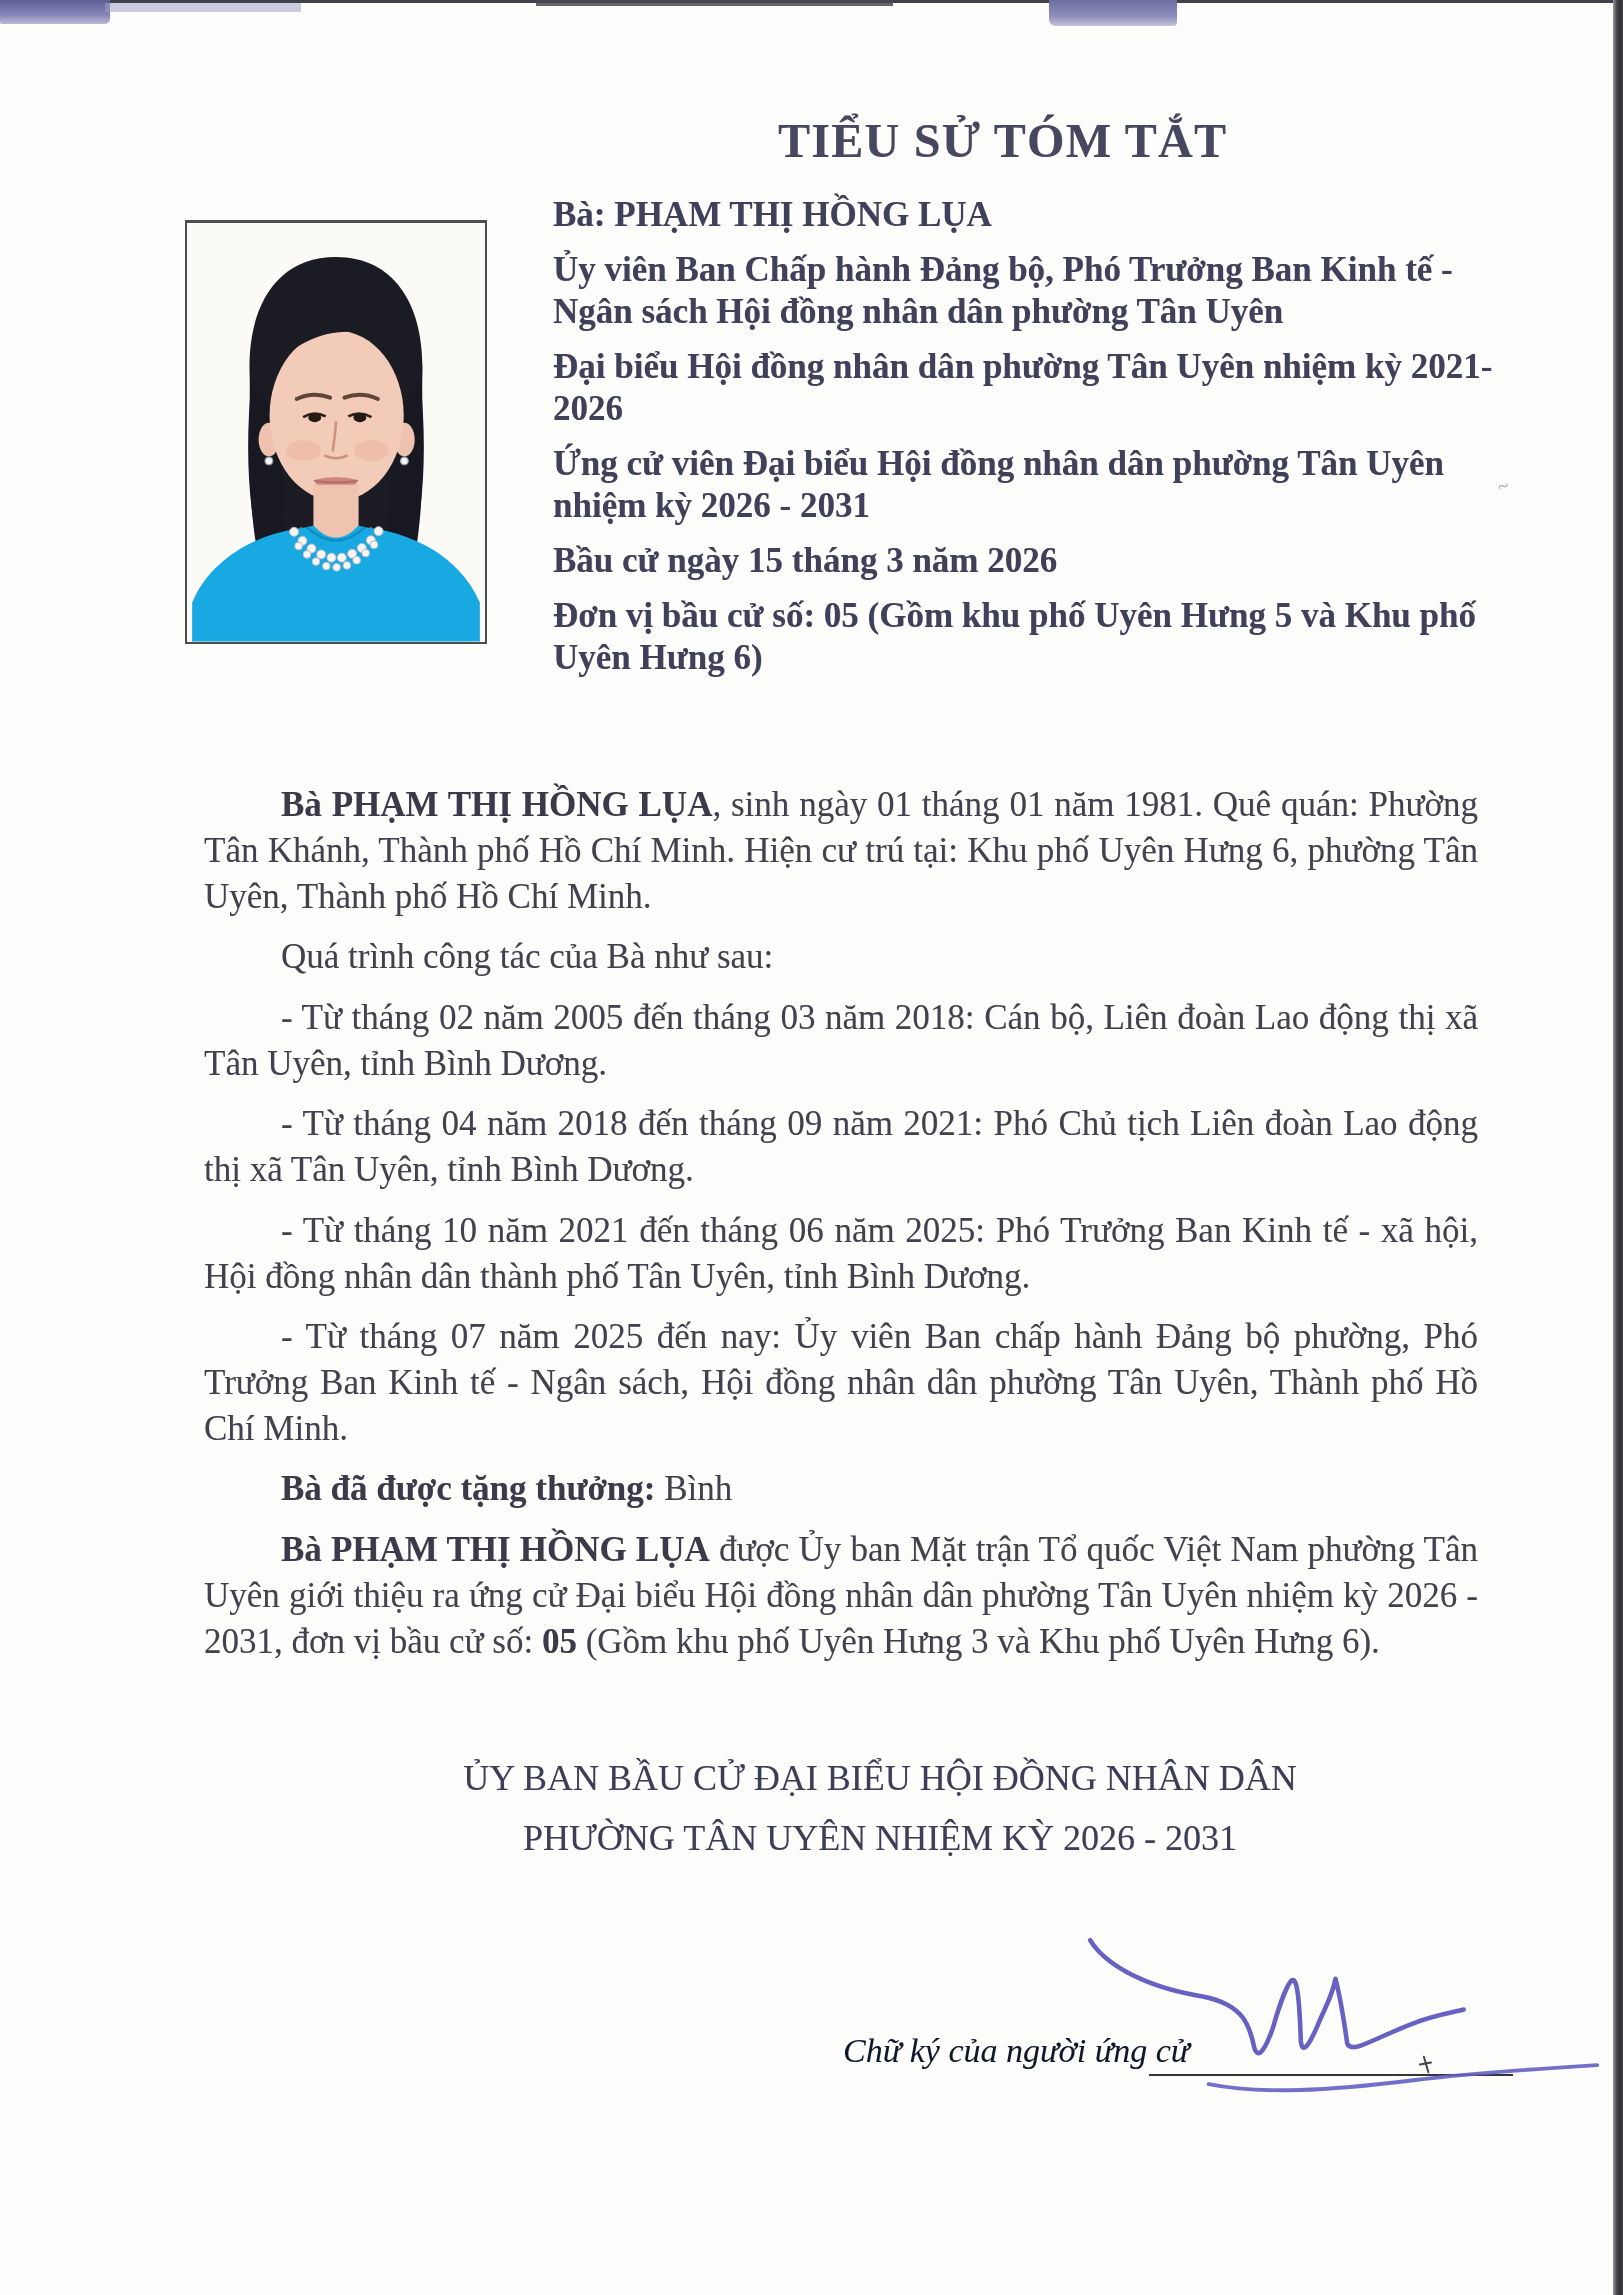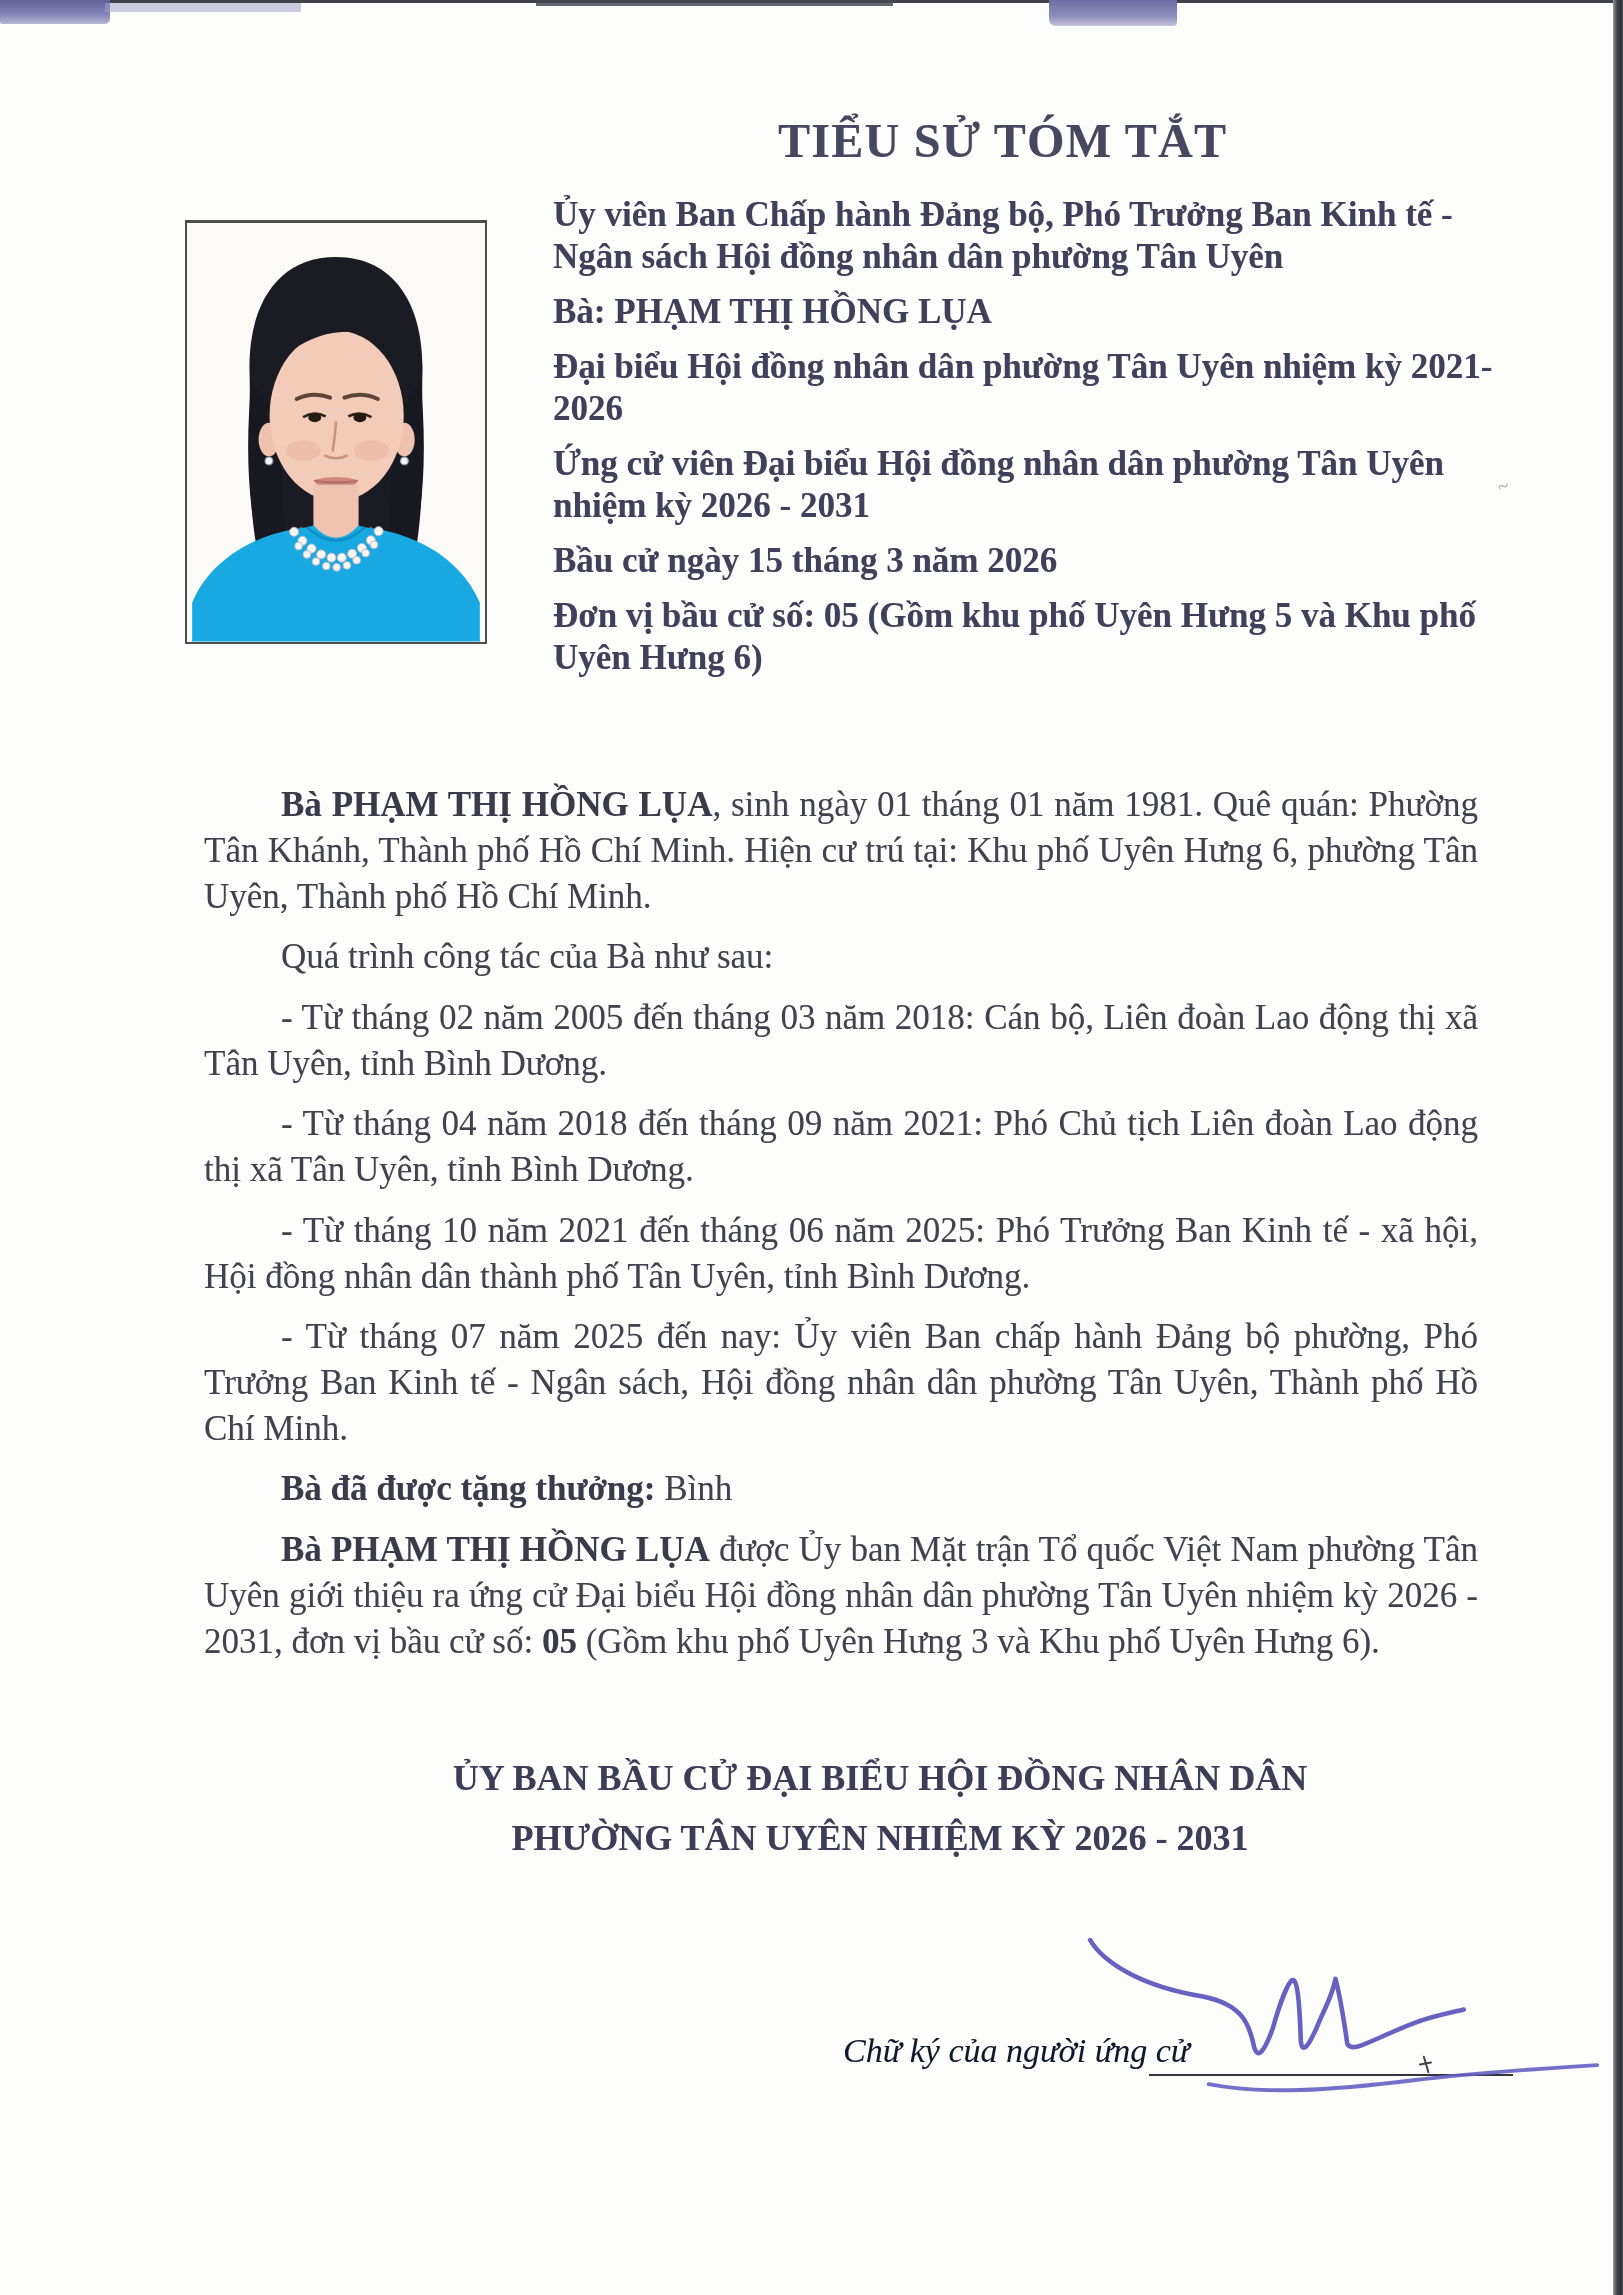--- a/index.html
+++ b/index.html
@@ -47,21 +47,21 @@
   .body-block {
     position:absolute; left:204px; top:746px; width:1274px;
     font-size:35px; line-height:46px; text-align:justify; color:#42424e;margin-top:36px;
   }
   .body-block p { margin:0 0 14.4px 0; text-indent:77px;
     text-shadow:0.3px 0.3px 0.4px rgba(60,60,80,.25); }
   .body-block b { color:#3a3a4a; }
   
   .footer-block {
     position:absolute; left:190px; top:1748px; width:1380px; text-align:center;
-    font-weight:bold; font-size:36px; line-height:60px; color:#3d3d58;
+    font-weight:normal; font-size:36px; line-height:60px; color:#3d3d58;
     text-shadow:0.3px 0.3px 0.5px rgba(60,60,90,.3);
   }
   .footer-block p { margin:0; }
   
   .sig-label {
     position:absolute; left:843px; top:2032px;
     font-style:italic; font-size:34px; color:#0f172a;
     text-shadow:0.3px 0.3px 0.4px rgba(60,60,80,.25);
     white-space:nowrap;
   }
@@ -142,22 +142,22 @@
           <circle cx="232" cy="533" r="6"></circle>
           <circle cx="248" cy="530" r="6"></circle>
         <circle cx="263" cy="522" r="6"></circle>
           <circle cx="277" cy="511" r="6"></circle>
           <circle cx="290" cy="498" r="6"></circle>
       </g>
     </svg>
   </div>
 
   <div class="header-block">
+    <p class="hline">Bà: PHẠM THỊ HỒNG LỤA</p>
     <p class="hline">Ủy viên Ban Chấp hành Đảng bộ, Phó Trưởng Ban Kinh tế - Ngân sách Hội đồng nhân dân phường Tân Uyên</p>
-    <p class="hline">Bà: PHẠM THỊ HỒNG LỤA</p>
     <p class="hline">Đại biểu Hội đồng nhân dân phường Tân Uyên nhiệm kỳ 2021-2026</p>
     <p class="hline">Ứng cử viên Đại biểu Hội đồng nhân dân phường Tân Uyên nhiệm kỳ 2026 - 2031</p>
     <p class="hline">Bầu cử ngày 15 tháng 3 năm 2026</p>
     <p class="hline">Đơn vị bầu cử số: 05 (Gồm khu phố Uyên Hưng 5 và Khu phố Uyên Hưng 6)</p>
   </div>
 
   <div class="body-block">
     <p><b>Bà PHẠM THỊ HỒNG LỤA</b><span>, sinh ngày 01 tháng 01 năm 1981. Quê quán: Phường Tân Khánh, Thành phố Hồ Chí Minh. Hiện cư trú tại: Khu phố Uyên Hưng 6, phường Tân Uyên, Thành phố Hồ Chí Minh.</span></p>
     <p><span>Quá trình công tác của Bà như sau:</span></p>
     <p><span>- Từ tháng 02 năm 2005 đến tháng 03 năm 2018: Cán bộ, Liên đoàn Lao động thị xã Tân Uyên, tỉnh Bình Dương.</span></p>

